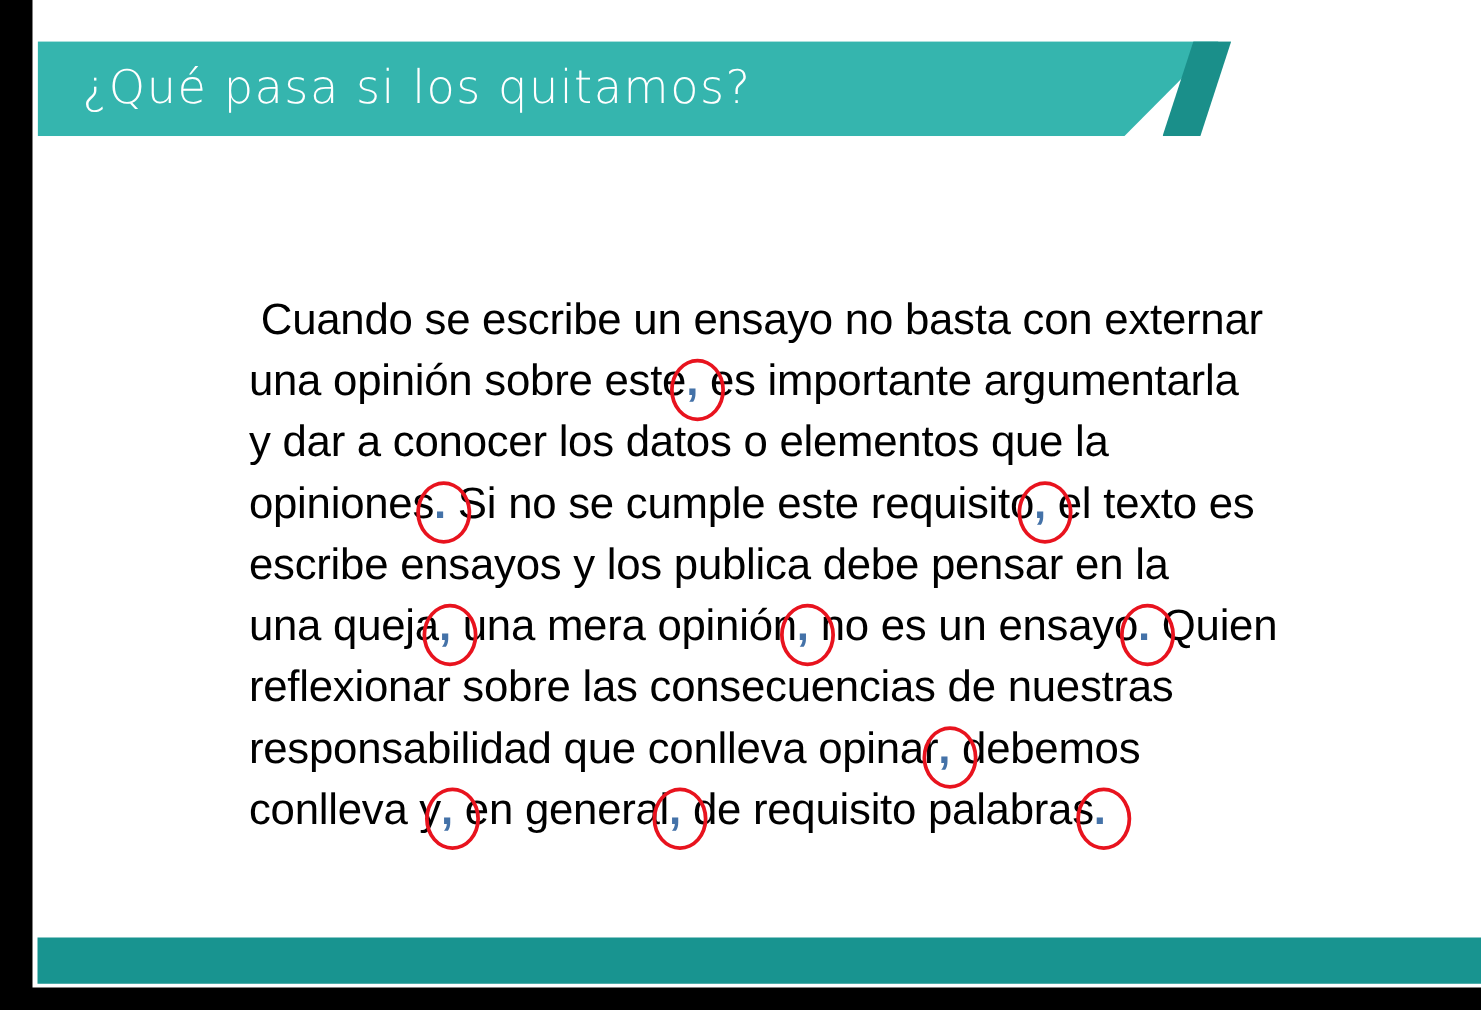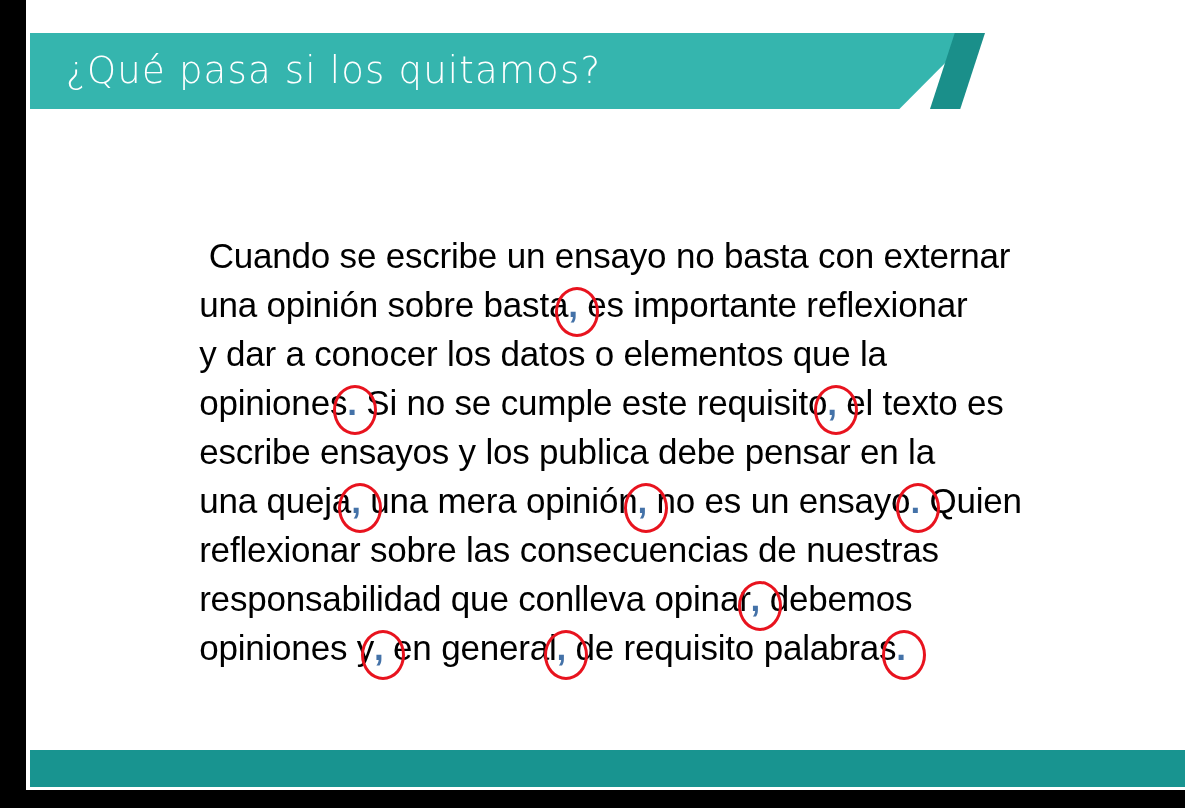--- a/index.html
+++ b/index.html
@@ -109,21 +109,21 @@
   </div>
   <div id="title-accent"></div>
 
   <div id="body-block">
 
     <div class="body-line">
       <span> Cuando se escribe un ensayo no basta con externar</span>
     </div>
 
     <div class="body-line">
-      <span>una opinión sobre basta</span><span class="punct">,<span class="ring" style="left:-13px;top:2px;"></span></span><span> es importante reflexionar</span>
+      <span>una opinión sobre este</span><span class="punct">,<span class="ring" style="left:-13px;top:2px;"></span></span><span> es importante argumentarla</span>
     </div>
 
     <div class="body-line">
       <span>y dar a conocer los datos o elementos que la</span>
     </div>
 
     <div class="body-line">
       <span>opiniones</span><span class="punct">.<span class="ring" style="left:-14px;top:2px;"></span></span><span> Si no se cumple este requisito</span><span class="punct">,<span class="ring" style="left:-13px;top:2px;"></span></span><span> el texto es</span>
     </div>
 
@@ -137,20 +137,20 @@
 
     <div class="body-line">
       <span>reflexionar sobre las consecuencias de nuestras</span>
     </div>
 
     <div class="body-line">
       <span>responsabilidad que conlleva opinar</span><span class="punct">,<span class="ring" style="left:-13px;top:2px;"></span></span><span> debemos</span>
     </div>
 
     <div class="body-line">
-      <span>opiniones y</span><span class="punct">,<span class="ring" style="left:-13px;top:2px;"></span></span><span> en general</span><span class="punct">,<span class="ring" style="left:-13px;top:2px;"></span></span><span> de requisito palabras</span><span class="punct">.<span class="ring" style="left:-14px;top:2px;"></span></span>
+      <span>conlleva y</span><span class="punct">,<span class="ring" style="left:-13px;top:2px;"></span></span><span> en general</span><span class="punct">,<span class="ring" style="left:-13px;top:2px;"></span></span><span> de requisito palabras</span><span class="punct">.<span class="ring" style="left:-14px;top:2px;"></span></span>
     </div>
 
   </div>
 
   <div id="bottom-band"></div>
 
 </div>
 
 </body></html>

